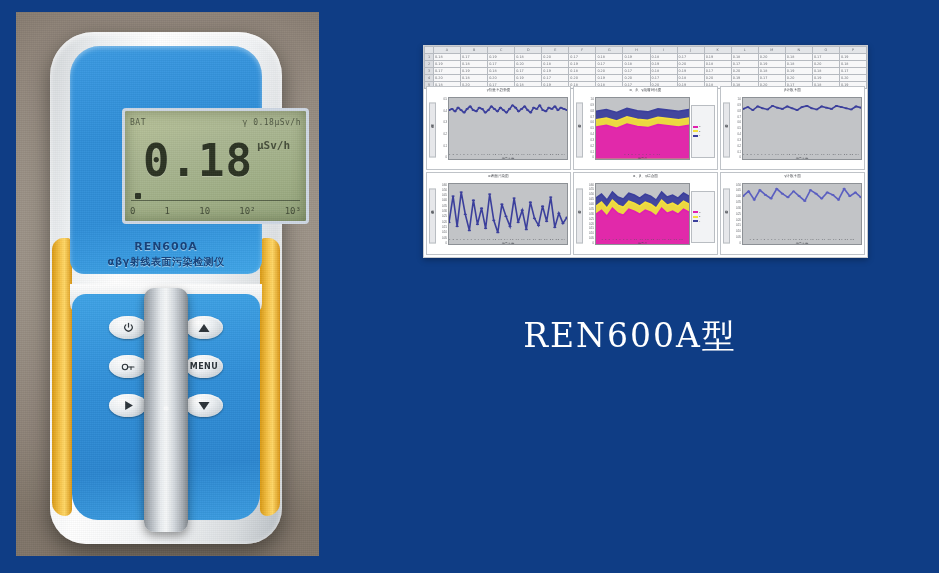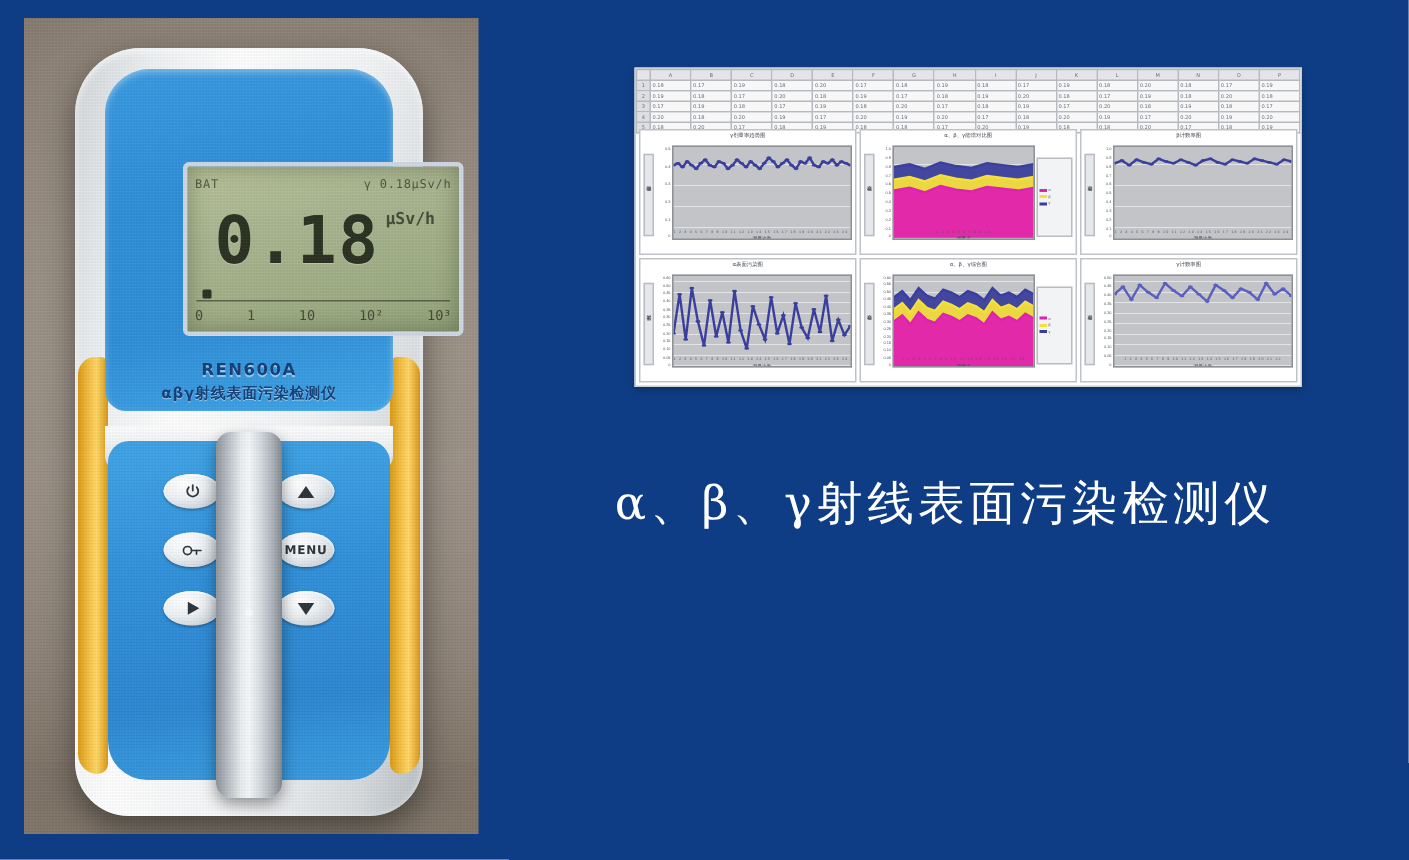--- a/index.html
+++ b/index.html
@@ -766,16 +766,16 @@
               </svg>
               <div class="x-ticks">1 2 3 4 5 6 7 8 9 10 11 12 13 14 15 16 17 18 19 20 21 22</div>
               <div class="x-label">测量次数</div>
             </div>
           </div>
         </div>
       </div>
   </div>
 
   <div id="titleblock">
-    <div id="title-line2">α、β、γ射线表面污染检测仪</div>
+    <div id="title-line1">REN600A型</div>
   </div>
 
 </div>
 
 </body></html>

